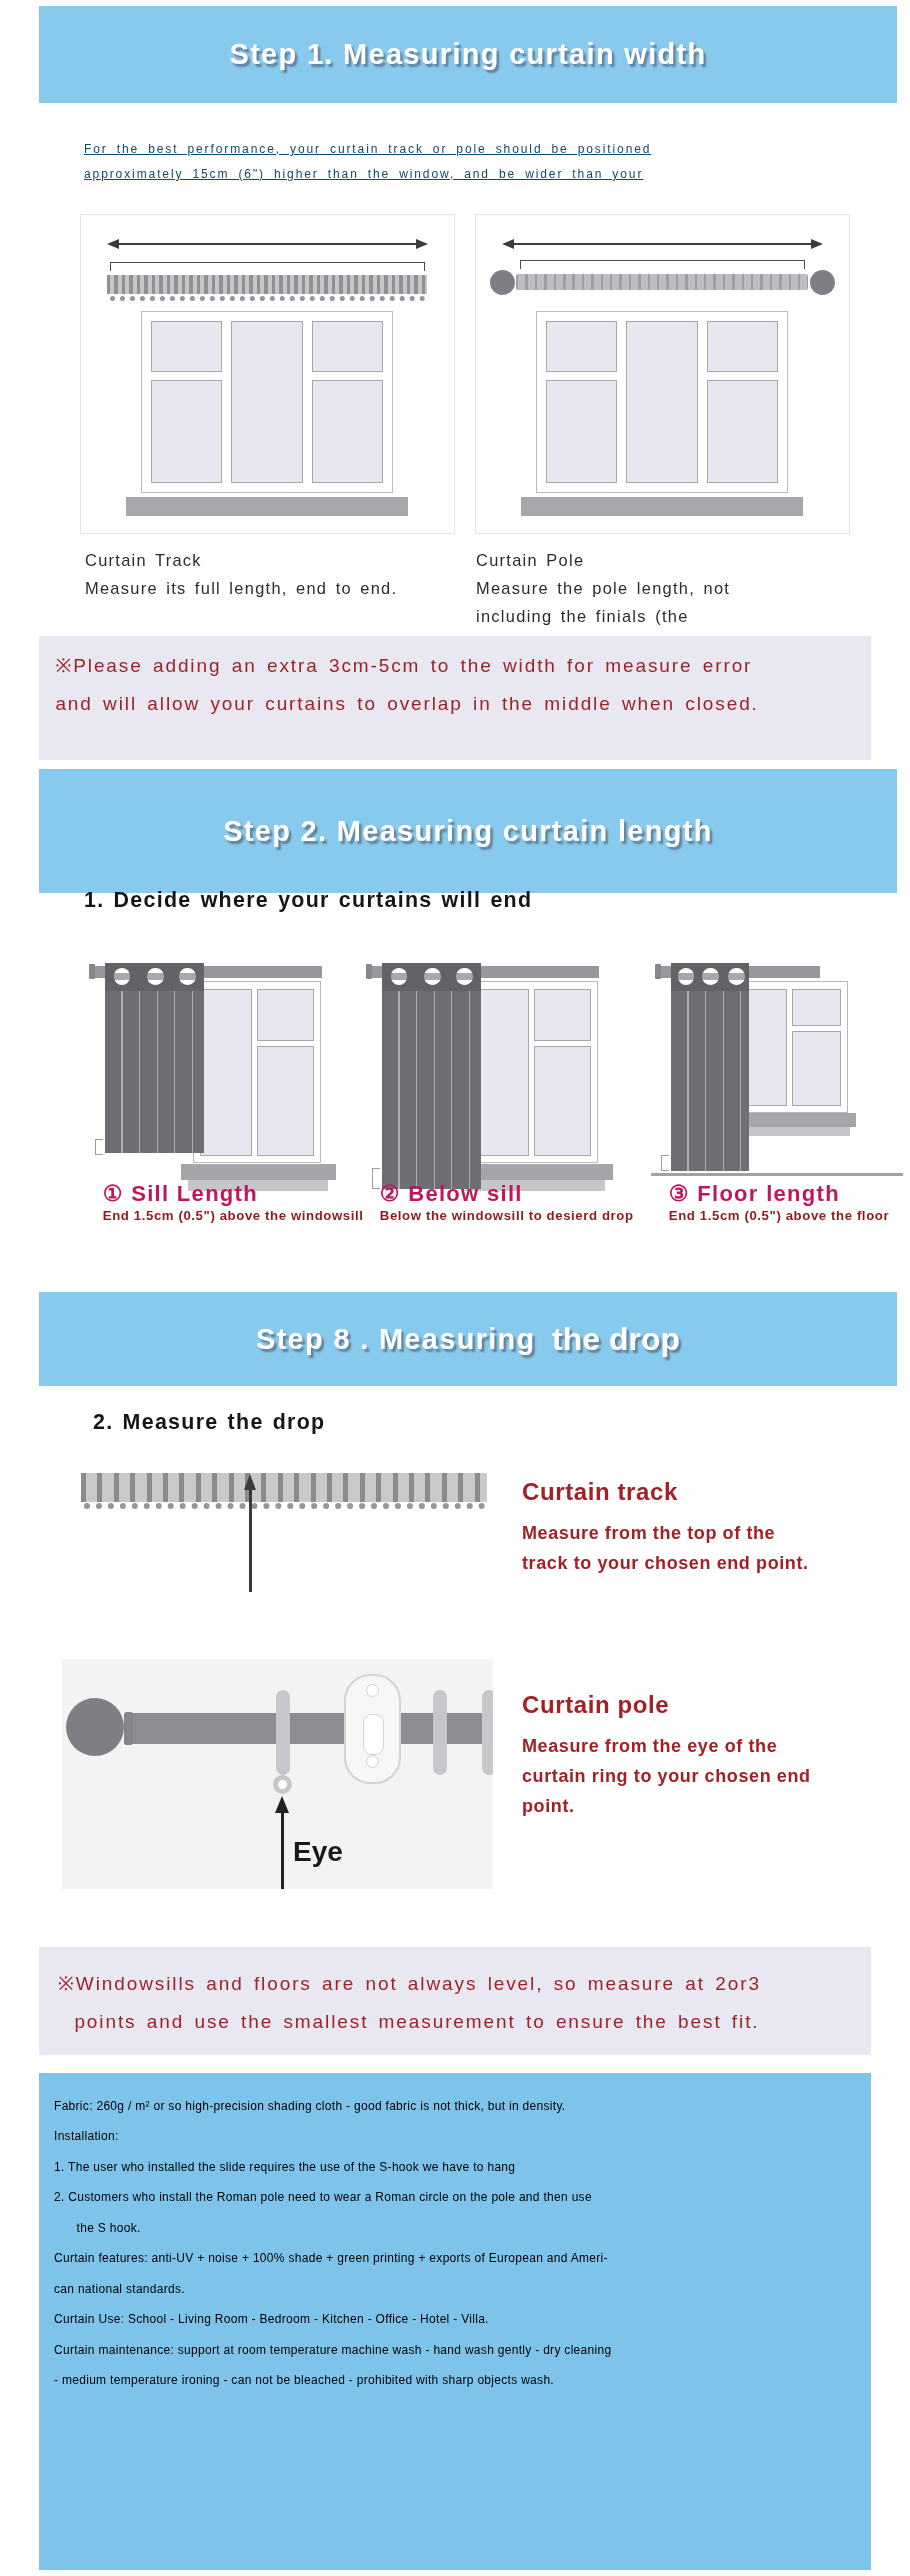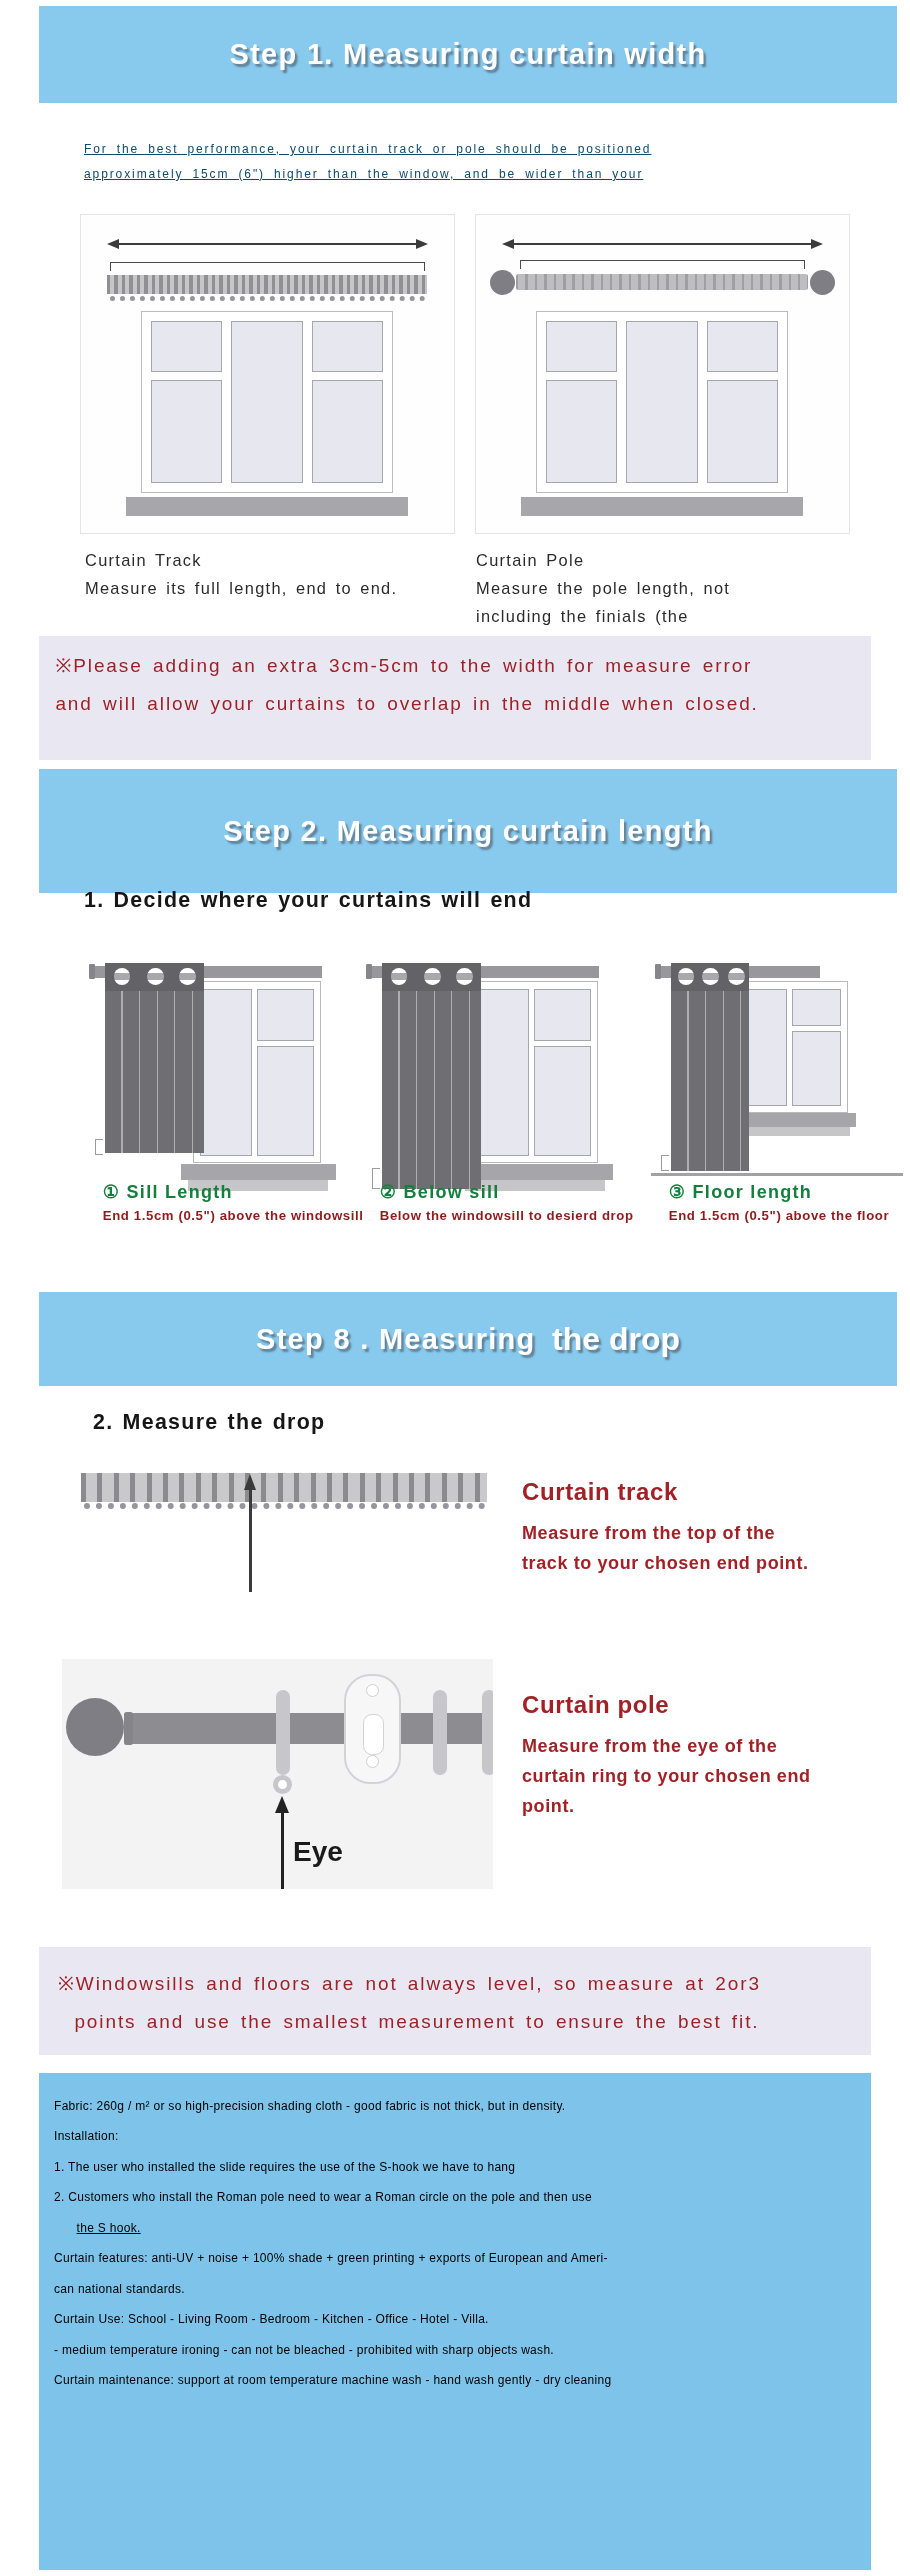--- a/index.html
+++ b/index.html
@@ -64,22 +64,22 @@
   .csill2{position:absolute;background:#C6C6C9;}
   .curtain{position:absolute;}
   .cband{position:absolute;left:0;right:0;top:0;height:28px;background:#626267;}
   .grommet{position:absolute;top:5.7px;width:16.4px;height:16.4px;border-radius:50%;
            background:linear-gradient(#ffffff 0 30%,#A8A8AD 30% 70%,#ffffff 70%);}
   .cbody{position:absolute;left:0;right:0;top:28px;bottom:0;background:#6E6E73;
          background-image:repeating-linear-gradient(90deg,transparent 0 16.4px,rgba(255,255,255,.45) 16.4px 17.6px);}
   .cbracket{position:absolute;width:6.3px;border-left:1.3px solid #9B9B9F;
             border-top:1.3px solid #9B9B9F;border-bottom:1.3px solid #9B9B9F;}
   .floorline{position:absolute;left:-8.8px;top:213px;width:252px;height:3.1px;background:#A2A2A6;}
-  .clabel-title{position:absolute;left:8.8px;top:221px;font-size:18px;font-weight:bold;
-                color:#15803d;letter-spacing:1.3px;white-space:nowrap;}
+  .clabel-title{position:absolute;left:8.8px;top:221px;font-size:22px;font-weight:bold;
+                color:#be185d;letter-spacing:1.3px;white-space:nowrap;}
   .clabel-sub{position:absolute;left:8.8px;top:248px;font-size:13.2px;font-weight:bold;
               color:#8E1C1C;letter-spacing:0.6px;white-space:nowrap;}
 
   
   .track3{position:absolute;left:81px;top:1473px;width:406px;height:29px;background:#C9C9CC;
         background-image:repeating-linear-gradient(90deg,#8A8A8F 0 5px,transparent 5px 16.4px);}
   .loops3{position:absolute;left:84px;top:1503px;width:401px;height:0;border-bottom:6.3px dotted #95959B;}
   .uparrow-line{position:absolute;background:#3A3A3A;}
   .uparrow-head{position:absolute;width:0;height:0;border-left:6.3px solid transparent;
         border-right:6.3px solid transparent;border-bottom:16.4px solid #3A3A3A;}
@@ -98,21 +98,21 @@
   .p-slot{position:absolute;left:301px;top:55px;width:19px;height:39px;border-radius:8.8px;
           background:#ffffff;border:1.9px solid #D3D3D6;}
   .p-eye{position:absolute;left:211px;top:116px;width:19px;height:19px;border-radius:50%;
          background:#ffffff;border:5.7px solid #C7C7CB;box-sizing:border-box;}
   .eye-label{position:absolute;left:231px;top:177px;font-size:28px;font-weight:bold;color:#1a1a1a;}
 
   
   .info{position:absolute;left:39px;top:2073px;width:832px;height:497px;background:#7EC3E9;
         box-sizing:border-box;padding:17.6px 11.3px 0 15px;}
   .info .i-line{font-size:12px;color:#000000;letter-spacing:0.3px;line-height:30.5px;white-space:nowrap;}
-  .info .indent{padding-left:22.6px;text-decoration:underline;}
+  .info .indent{padding-left:22.6px;}
 </style>
 </head>
 <body>
 
 <div class="banner" style="top:6.3px;">
   <span class="banner-text">Step 1. Measuring curtain width</span>
 </div>
 
 <div class="intro">
   <div>For the best performance, your curtain track or pole should be positioned</div>
@@ -322,16 +322,16 @@
 
 <div class="info">
   <div class="i-line">Fabric: 260g / m² or so high-precision shading cloth - good fabric is not thick, but in density.</div>
   <div class="i-line">Installation:</div>
   <div class="i-line">1. The user who installed the slide requires the use of the S-hook we have to hang</div>
   <div class="i-line">2. Customers who install the Roman pole need to wear a Roman circle on the pole and then use</div>
   <div class="i-line indent">the S hook.</div>
   <div class="i-line">Curtain features: anti-UV + noise + 100% shade + green printing + exports of European and Ameri-</div>
   <div class="i-line">can national standards.</div>
   <div class="i-line">Curtain Use: School - Living Room - Bedroom - Kitchen - Office - Hotel - Villa.</div>
+  <div class="i-line">Curtain maintenance: support at room temperature machine wash - hand wash gently - dry cleaning</div>
   <div class="i-line">- medium temperature ironing - can not be bleached - prohibited with sharp objects wash.</div>
-  <div class="i-line">Curtain maintenance: support at room temperature machine wash - hand wash gently - dry cleaning</div>
 </div>
 
 
 </body></html>

